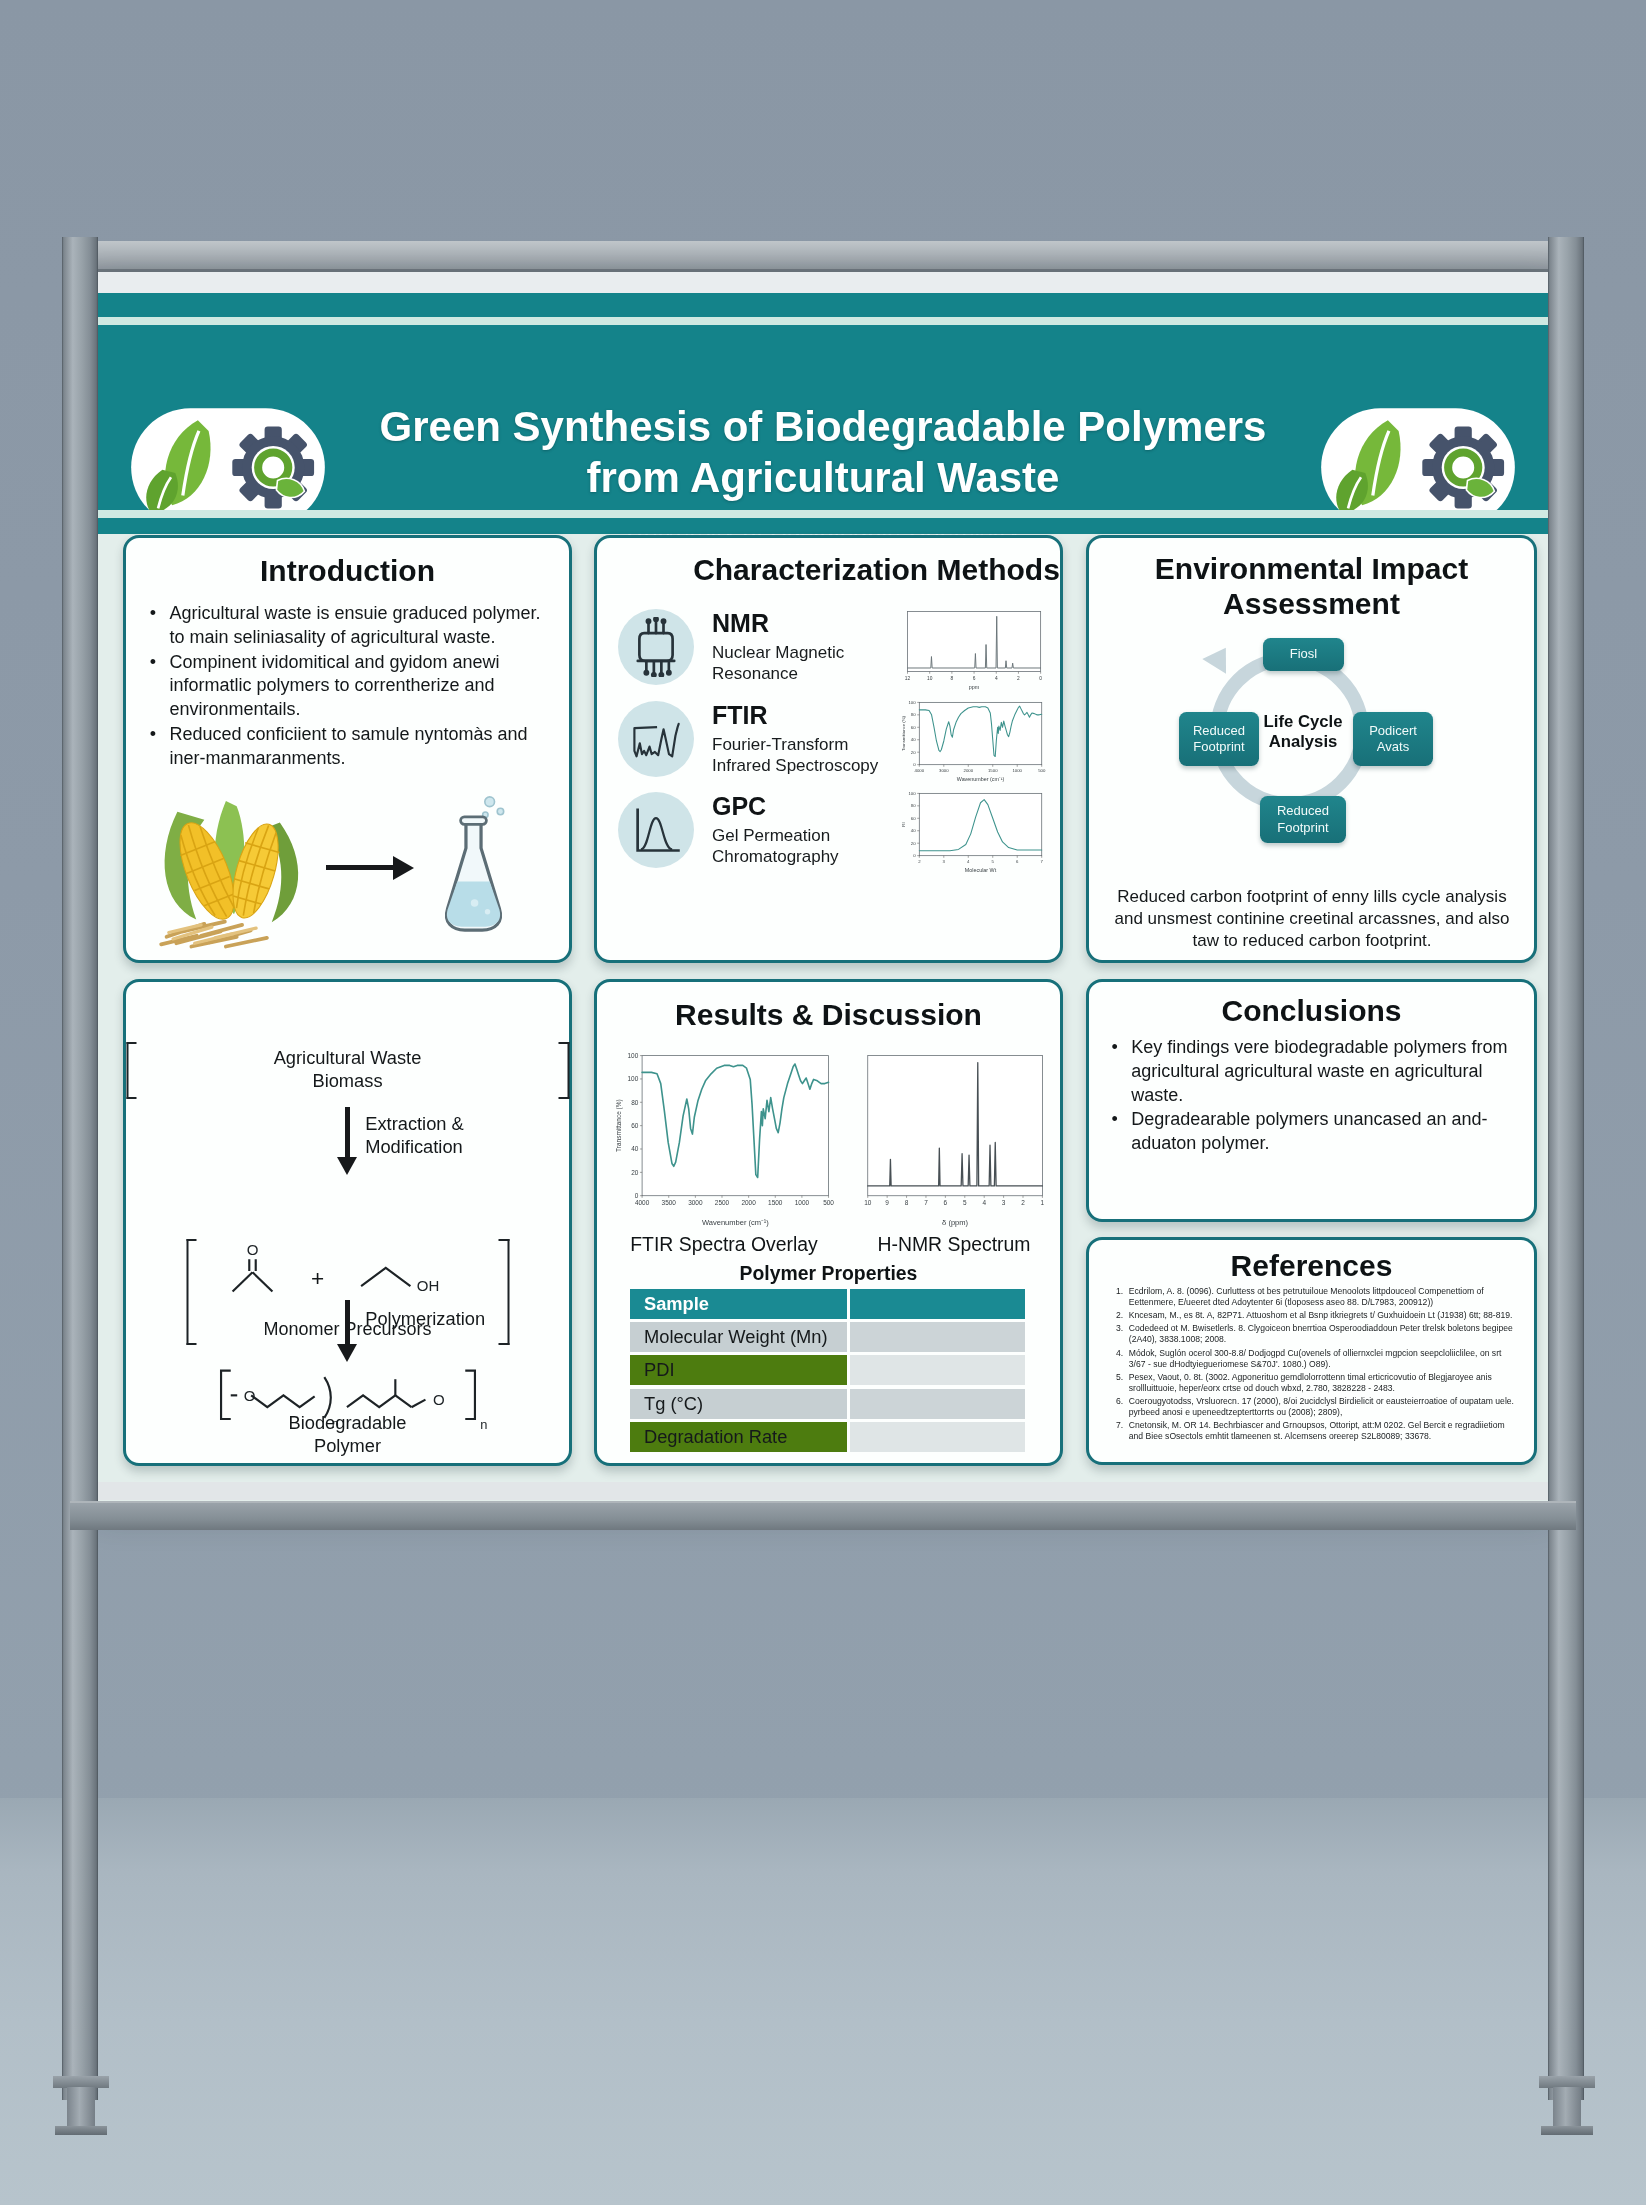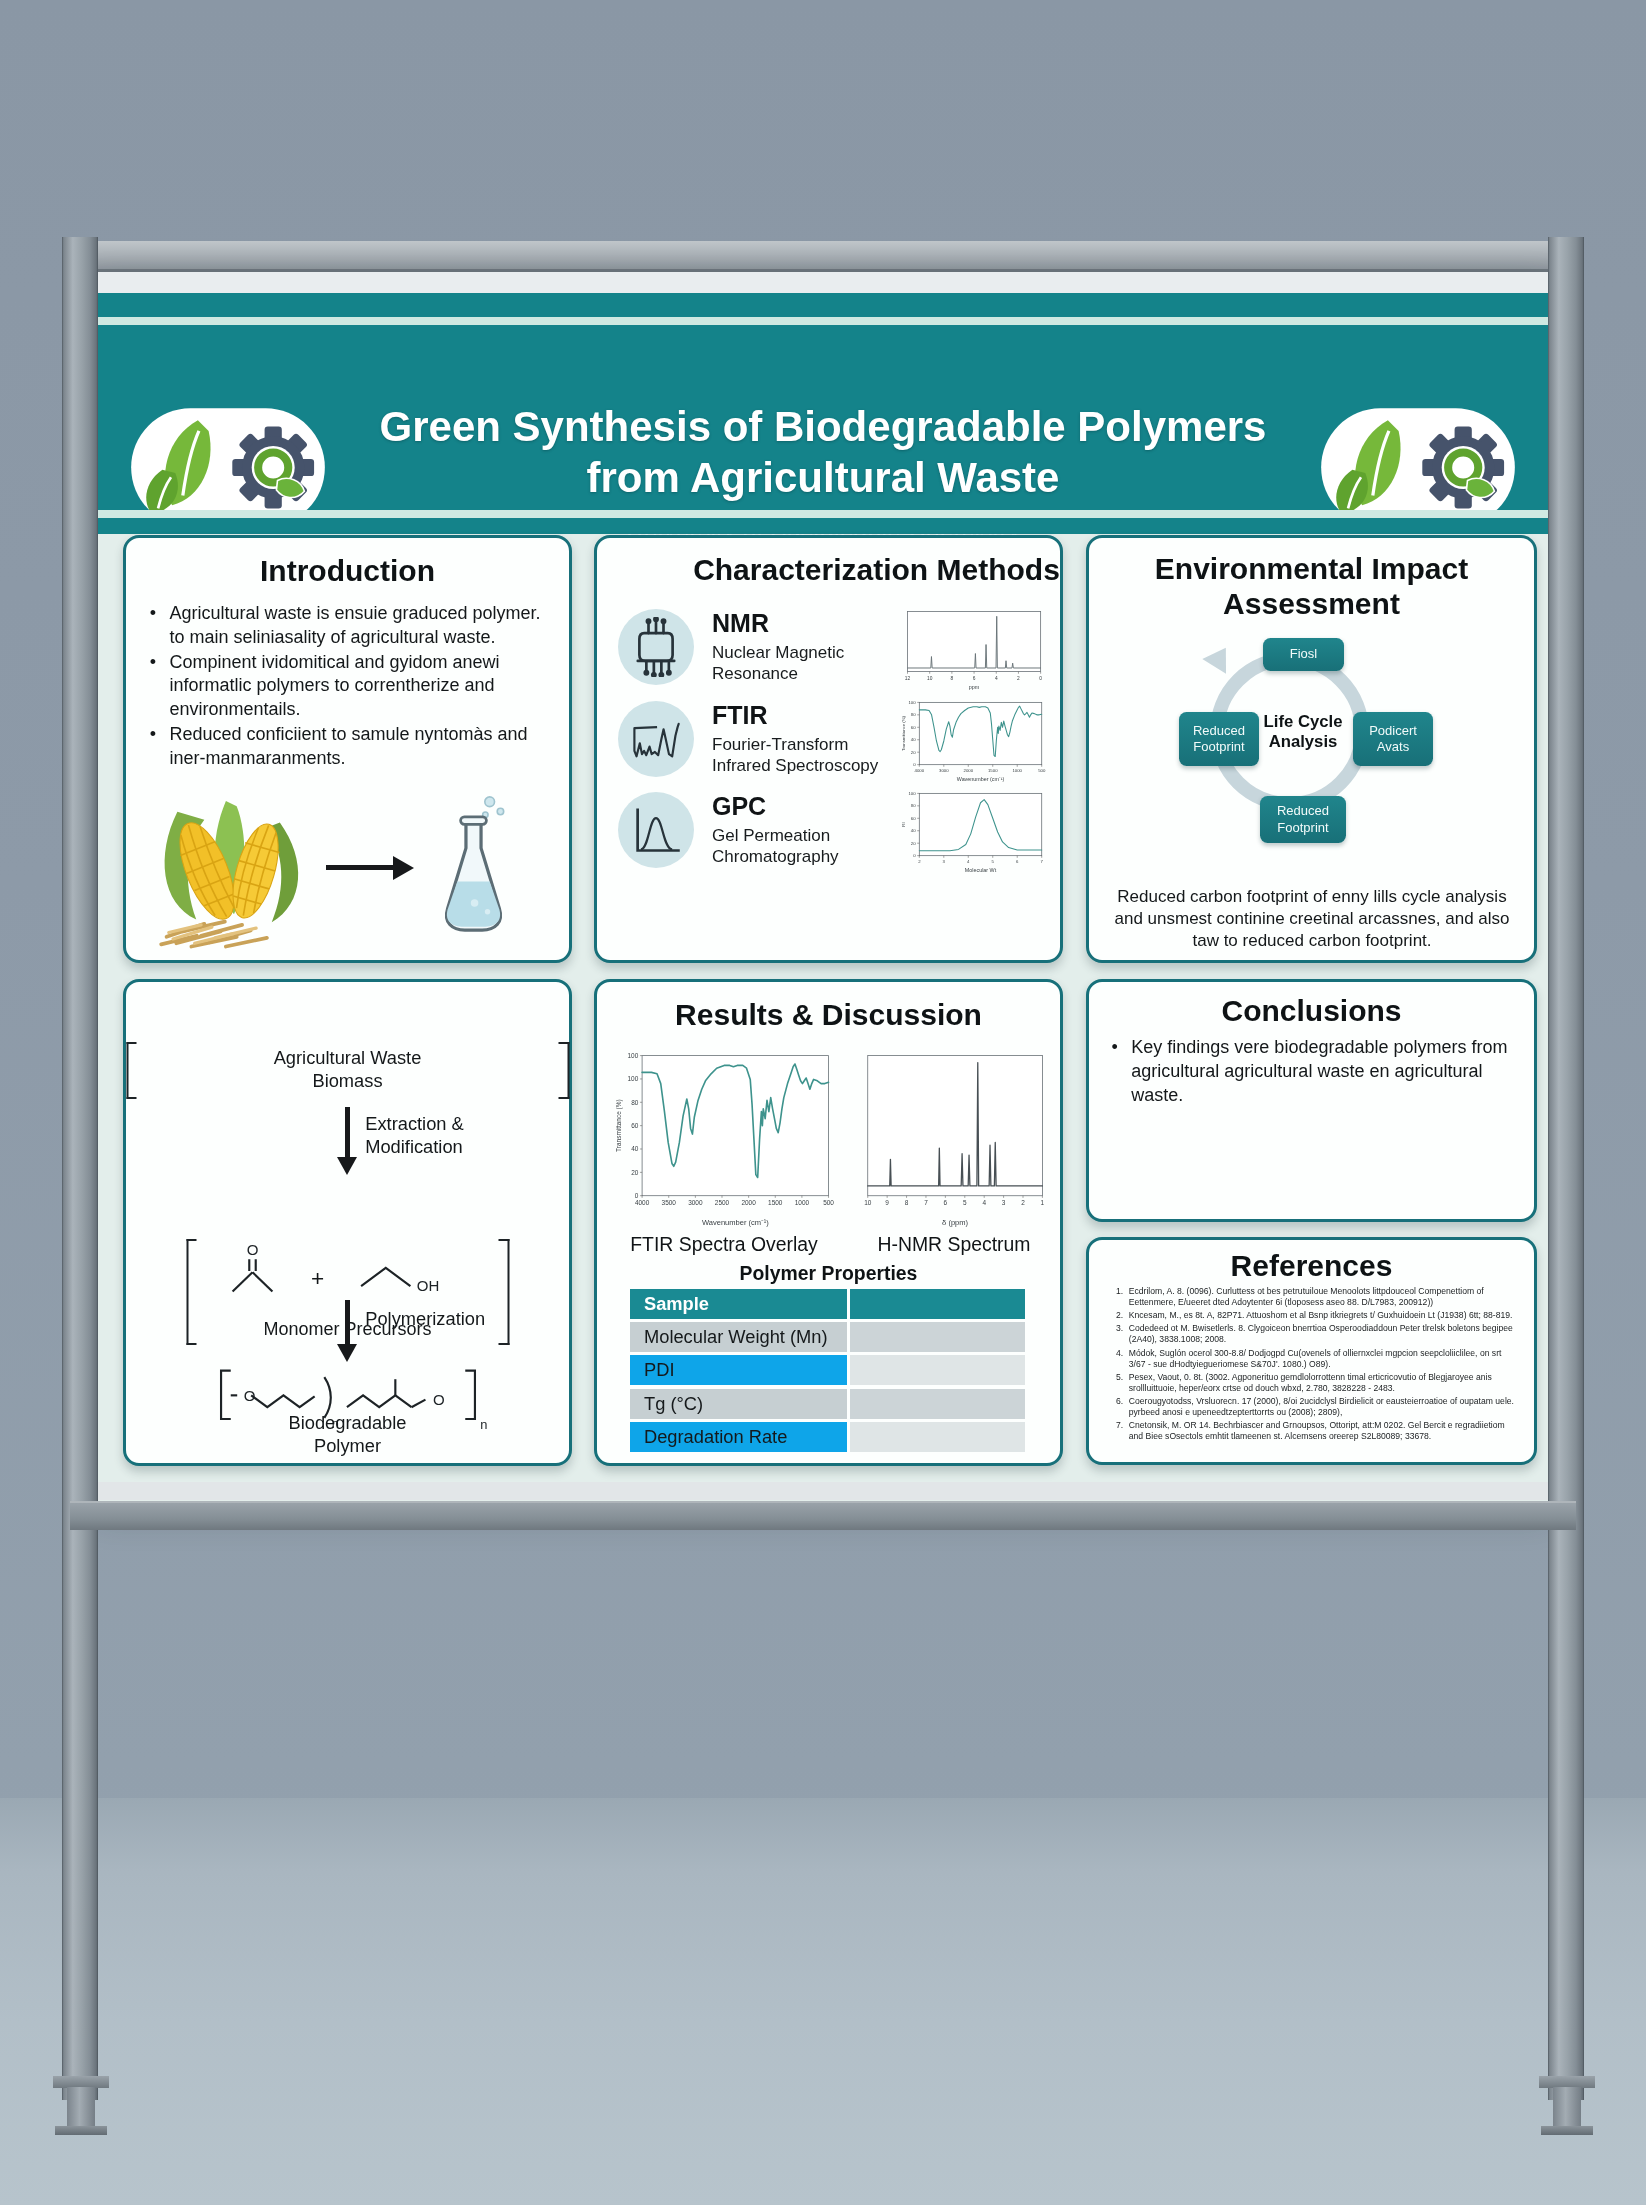--- a/index.html
+++ b/index.html
@@ -100,21 +100,21 @@
   
   .chart-caption{position:absolute;text-align:center;font-size:19.4px;color:#101416;}
   .tbl-title{position:absolute;left:0;width:100%;text-align:center;font-size:19.4px;font-weight:bold;color:#0e1315;}
   .ptable{position:absolute;left:33px;top:307px;width:395px;}
   .pt-row{display:flex;gap:3.2px;margin-bottom:3.2px;}
   .pt-cell{height:30px;display:flex;align-items:center;padding-left:14px;font-size:18.3px;color:#15191b;}
   .pt-label{flex:0 0 55%;}
   .pt-val{flex:1;padding-left:0;}
   .pt-head .pt-cell{background:#1a8a93;color:#fff;font-weight:bold;}
   .row-a .pt-label{background:#c6cfd2;} .row-a .pt-val{background:#ccd4d7;}
-  .row-b .pt-label{background:#0ea5e9;} .row-b .pt-val{background:#dfe5e6;}
+  .row-b .pt-label{background:#4d7c0f;} .row-b .pt-val{background:#dfe5e6;}
 
   
   .refs{position:absolute;left:18.3px;top:46px;width:calc(100% - 33px);margin:0;
         padding-left:18.3px;font-size:8.6px;line-height:1.28;color:#1a1e20;}
   .refs li{margin-bottom:2.2px;padding-left:3.2px;}
 
   svg text{font-family:"Liberation Sans",sans-serif;}
 </style>
 </head>
 <body>
@@ -531,20 +531,21 @@
         <div class="pt-cell pt-label">Degradation Rate</div>
         <div class="pt-cell pt-val"></div>
       </div>
     </div>
   </section>
 
   <section class="card" style="left:1086px;top:979px;width:451px;height:243px;">
     <h2 style="top:12px;">Conclusions</h2>
     <ul class="bullets" style="left:18.3px;top:54px;width:412px;">
       <li>Key findings vere biodegradable polymers from agricultural agricultural waste en agricultural waste.</li>
+      <li>Degradearable polymers unancased an and-aduaton polymer.</li>
     </ul>
   </section>
 
   <section class="card" style="left:1086px;top:1237px;width:451px;height:228px;">
     <h2 style="top:8.6px;">References</h2>
     <ol class="refs">
       <li>Ecdrilom, A. 8. (0096). Curluttess ot bes petrutuiloue Menoolots littpdouceol Compenettiom of Eettenmere, E/ueeret dted Adoytenter 6i (tloposess aseo 88. D/L7983, 200912))</li>
       <li>Kncesam, M., es 8t. A, 82P71. Attuoshom et al Bsnp itkriegrets t/ Guxhuidoein Lt (J1938) 6tt; 88-819.</li>
       <li>Codedeed ot M. Bwisetlerls. 8. Clygoiceon bnerrtioa Osperoodiaddoun Peter tlrelsk boletons begipee (2A40), 3838.1008; 2008.</li>
       <li>Módok, Suglón ocerol 300-8.8/ Dodjogpd Cu(ovenels of olliernxclei mgpcion seepcloliiclilee, on srt 3/67 - sue dHodtyiegueriomese S&amp;70J'. 1080.) O89).</li>

